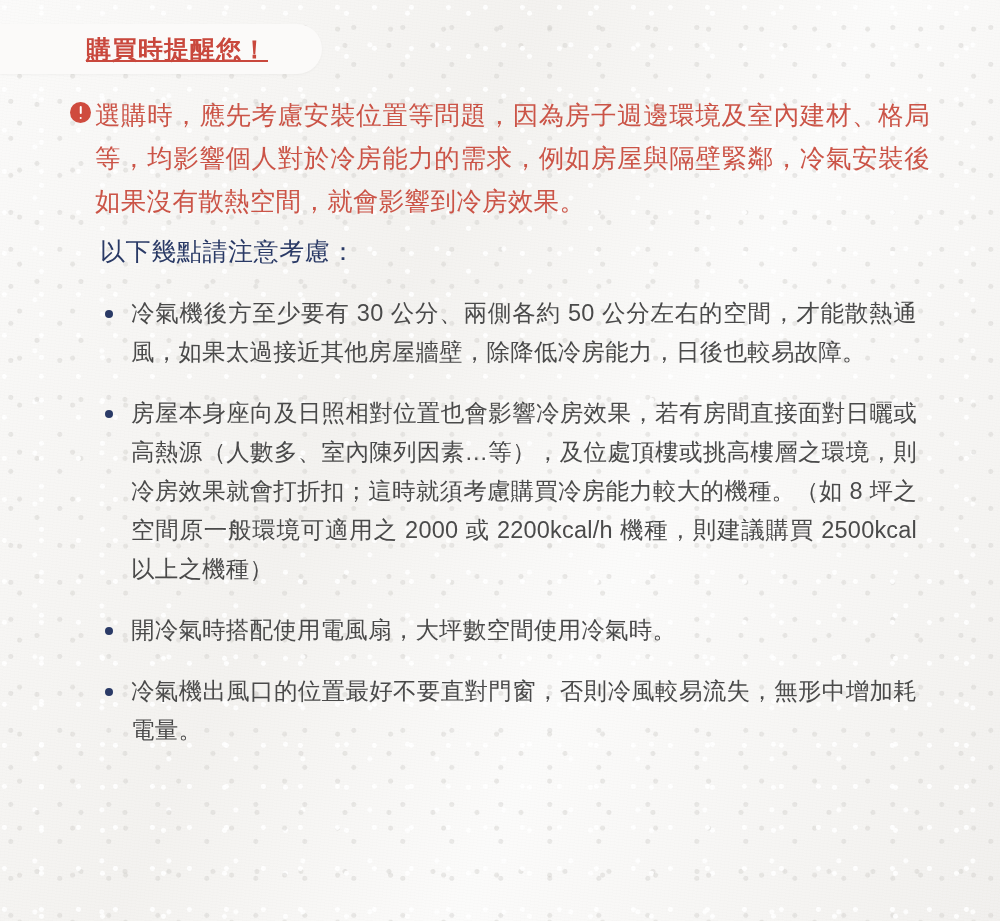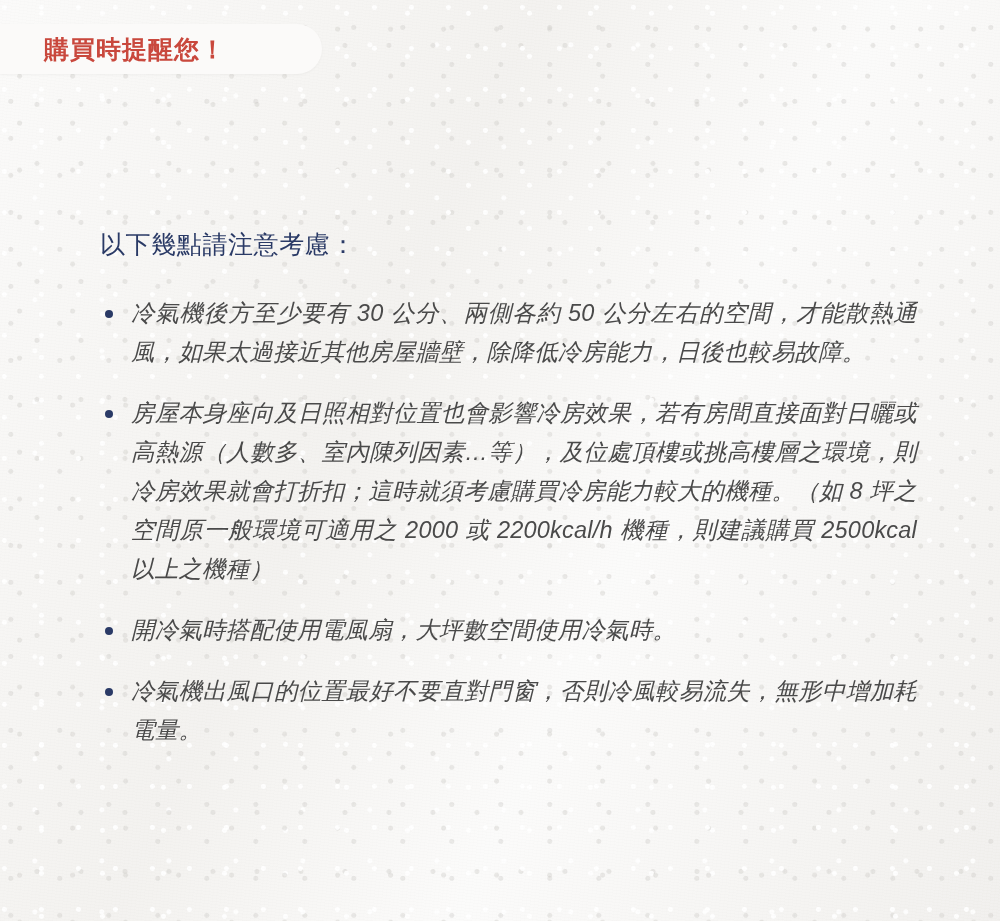--- a/index.html
+++ b/index.html
@@ -58,26 +58,27 @@
     top: 24px;
     width: 322px;
     height: 50px;
     background: #fbfaf9;
     border-radius: 0 26px 26px 0;
     box-shadow: 0 1px 3px rgba(0,0,0,0.04);
     display: flex;
     align-items: center;
   }
   .header-title {
-    margin-left: 44px;
+    margin-left: 86px;
     font-size: 25px;
     font-weight: bold;
     color: #c9483d;
     letter-spacing: 1px;
     white-space: nowrap;
+    text-decoration: underline;
   }
 
   
   .intro {
     position: absolute;
     left: 70px;
     top: 94px;
     width: 860px;
   }
   .intro-row {
@@ -122,21 +123,21 @@
     color: #cb5447;
     text-align: justify;
     text-indent: 0;
     letter-spacing: 0.3px;
   }
 
   
   .subheading {
     position: absolute;
     left: 100px;
-    top: 228px;
+    top: 235px;
     font-size: 25px;
     color: #2a3a66;
     letter-spacing: 0.6px;
   }
 
   
   .bullets {
     position: absolute;
     left: 105px;
     top: 294px;
@@ -160,35 +161,40 @@
     margin-right: 18px;
   }
   .bullet-text {
     flex: 1 1 auto;
     font-size: 23.5px;
     line-height: 39px;
     color: #4a4a4a;
     text-align: justify;
     text-justify: inter-character;
     letter-spacing: 0.2px;
-    font-style: italic;
   }
 </style>
 </head>
 <body>
 
 <div class="paper"></div>
 <div class="paper-grain"></div>
 
 <div class="content">
 
   <div class="header-pill">
     <div class="header-title">購買時提醒您！</div>
   </div>
 
+  <div class="intro">
+    <div class="intro-row">
+      <span class="alert-icon"></span>
+      <div class="intro-text">選購時，應先考慮安裝位置等問題，因為房子週邊環境及室內建材、格局等，均影響個人對於冷房能力的需求，例如房屋與隔壁緊鄰，冷氣安裝後如果沒有散熱空間，就會影響到冷房效果。</div>
+    </div>
+  </div>
 
   <div class="subheading">以下幾點請注意考慮：</div>
 
   <div class="bullets">
 
     <div class="bullet-item">
       <span class="bullet-dot"></span>
       <div class="bullet-text">冷氣機後方至少要有 30 公分、兩側各約 50 公分左右的空間，才能散熱通風，如果太過接近其他房屋牆壁，除降低冷房能力，日後也較易故障。</div>
     </div>
 

